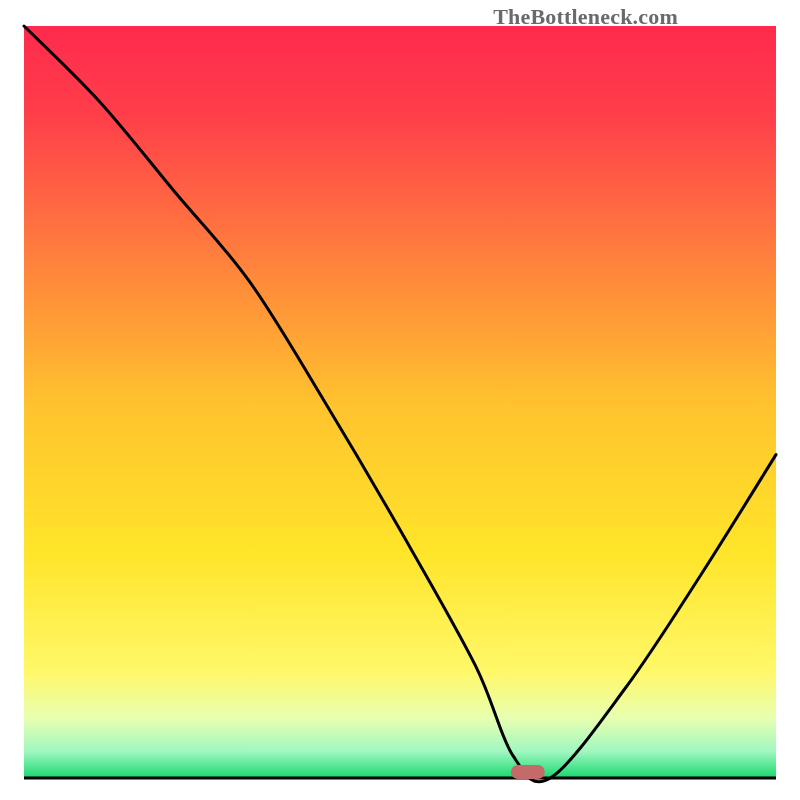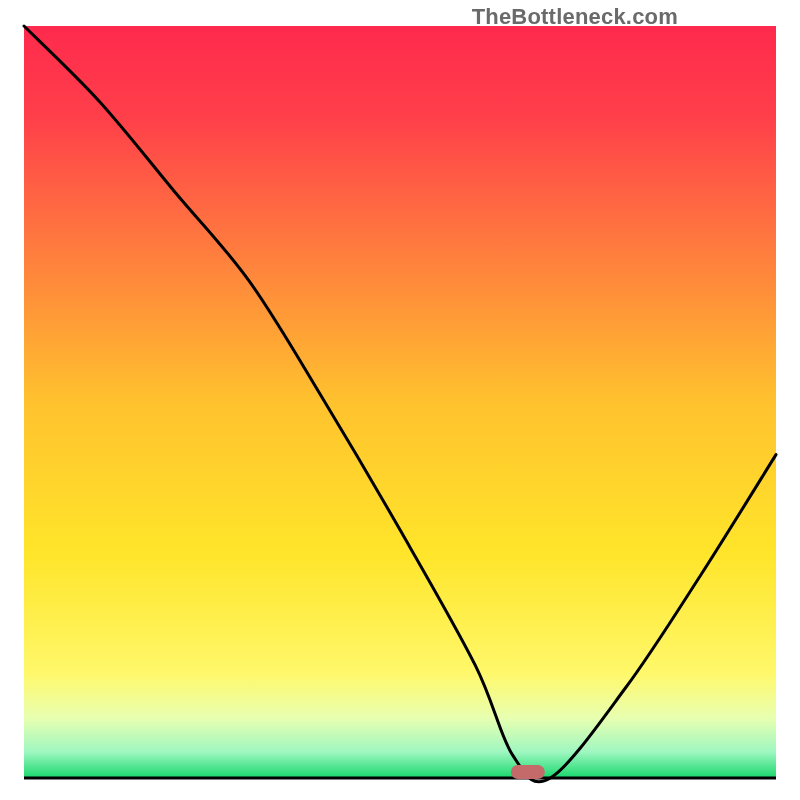--- a/index.html
+++ b/index.html
@@ -8,20 +8,21 @@
     width: 800px;
     height: 800px;
     overflow: hidden;
     background: #ffffff;
     font-family: Arial, Helvetica, sans-serif;
   }
   .stage {
     position: relative;
     width: 688px;
     height: 800px;
+    font-family: Liberation Serif, serif;
   }
   .watermark {
     position: absolute;
     top: 4px;
     right: 10px;
     font-size: 22px;
     font-weight: 600;
     color: #6a6a6a;
     letter-spacing: 0.2px;
     z-index: 10;

